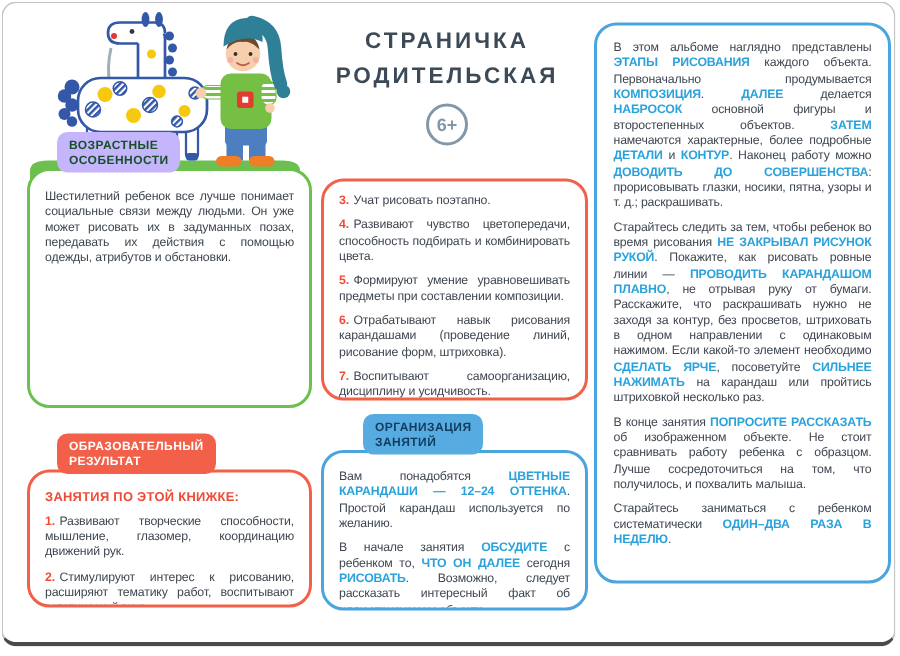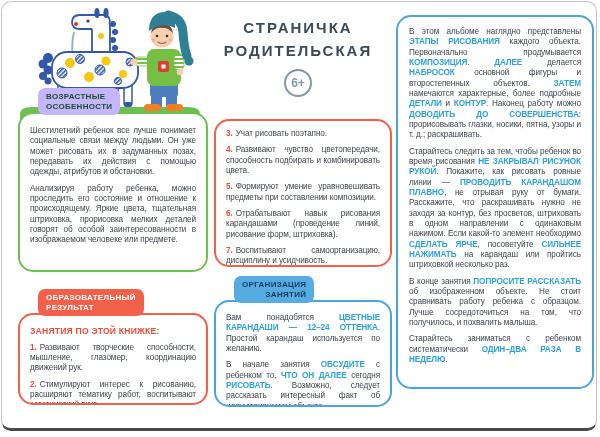--- a/index.html
+++ b/index.html
@@ -157,42 +157,41 @@
       <div>РОДИТЕЛЬСКАЯ</div>
       <div class="age-circle">6+</div>
     </div>
 
     <div class="badge badge-green" style="left:36px;top:86px;">
       <div>ВОЗРАСТНЫЕ</div>
       <div>ОСОБЕННОСТИ</div>
     </div>
     <div class="rbox green-border" style="left:16px;top:110px;width:190px;height:160px;padding-top:12px;">
       <p>Шестилетний ребенок все лучше понимает социальные связи между людьми. Он уже может рисовать их в задуманных позах, передавать их действия с помощью одежды, атрибутов и обстановки.</p>
-      <p>Анализируя работу ребенка, можно проследить его состояние и отношение к происходящему. Яркие цвета, тщательная штриховка, прорисовка мелких деталей говорят об особой заинтересованности в изображаемом человеке или предмете.</p>
     </div>
 
     <div class="badge badge-red" style="left:36px;top:287px;">
       <div>ОБРАЗОВАТЕЛЬНЫЙ</div>
       <div>РЕЗУЛЬТАТ</div>
     </div>
     <div class="rbox red-border" style="left:16px;top:311px;width:190px;height:92px;padding-top:11px;">
       <p class="box-heading">ЗАНЯТИЯ ПО ЭТОЙ КНИЖКЕ:</p>
       <p><span class="num">1.</span><span>Развивают творческие способности, мышление, глазомер, координацию движений рук.</span></p>
       <p><span class="num">2.</span><span>Стимулируют интерес к рисованию, расширяют тематику работ, воспитывают эстетический вкус.</span></p>
     </div>
 
     <div class="rbox red-border" style="left:212px;top:117px;width:178px;height:148px;">
       <p><span class="num">3.</span><span>Учат рисовать поэтапно.</span></p>
       <p><span class="num">4.</span><span>Развивают чувство цветопередачи, способность подбирать и комбинировать цвета.</span></p>
       <p><span class="num">5.</span><span>Формируют умение уравновешивать предметы при составлении композиции.</span></p>
       <p><span class="num">6.</span><span>Отрабатывают навык рисования карандашами (проведение линий, рисование форм, штриховка).</span></p>
       <p><span class="num">7.</span><span>Воспитывают самоорганизацию, дисциплину и усидчивость.</span></p>
     </div>
 
-    <div class="badge badge-blue" style="left:232px;top:274px;text-align:right;">
+    <div class="badge badge-blue" style="left:240px;top:274px;">
       <div>ОРГАНИЗАЦИЯ</div>
       <div>ЗАНЯТИЙ</div>
     </div>
     <div class="rbox blue-border" style="left:212px;top:298px;width:178px;height:107px;padding-top:11px;">
       <p><span>Вам понадобятся </span><span class="hl">ЦВЕТНЫЕ КАРАНДАШИ — 12–24 ОТТЕНКА</span><span>. Простой карандаш используется по желанию.</span></p>
       <p><span>В начале занятия </span><span class="hl">ОБСУДИТЕ</span><span> с ребенком то, </span><span class="hl">ЧТО ОН ДАЛЕЕ</span><span> сегодня </span><span class="hl">РИСОВАТЬ</span><span>. Возможно, следует рассказать интересный факт об иллюстрируемом объекте.</span></p>
     </div>
 
     <div class="rbox blue-border" style="left:394px;top:13px;width:198px;height:374px;padding:10px 11px;">
       <p><span>В этом альбоме наглядно представлены </span><span class="hl">ЭТАПЫ РИСОВАНИЯ</span><span> каждого объекта. Первоначально продумывается </span><span class="hl">КОМПОЗИЦИЯ</span><span>. </span><span class="hl">ДАЛЕЕ</span><span> делается </span><span class="hl">НАБРОСОК</span><span> основной фигуры и второстепенных объектов. </span><span class="hl">ЗАТЕМ</span><span> намечаются характерные, более подробные </span><span class="hl">ДЕТАЛИ</span><span> и </span><span class="hl">КОНТУР</span><span>. Наконец работу можно </span><span class="hl">ДОВОДИТЬ ДО СОВЕРШЕНСТВА</span><span>: прорисовывать глазки, носики, пятна, узоры и т. д.; раскрашивать.</span></p>

